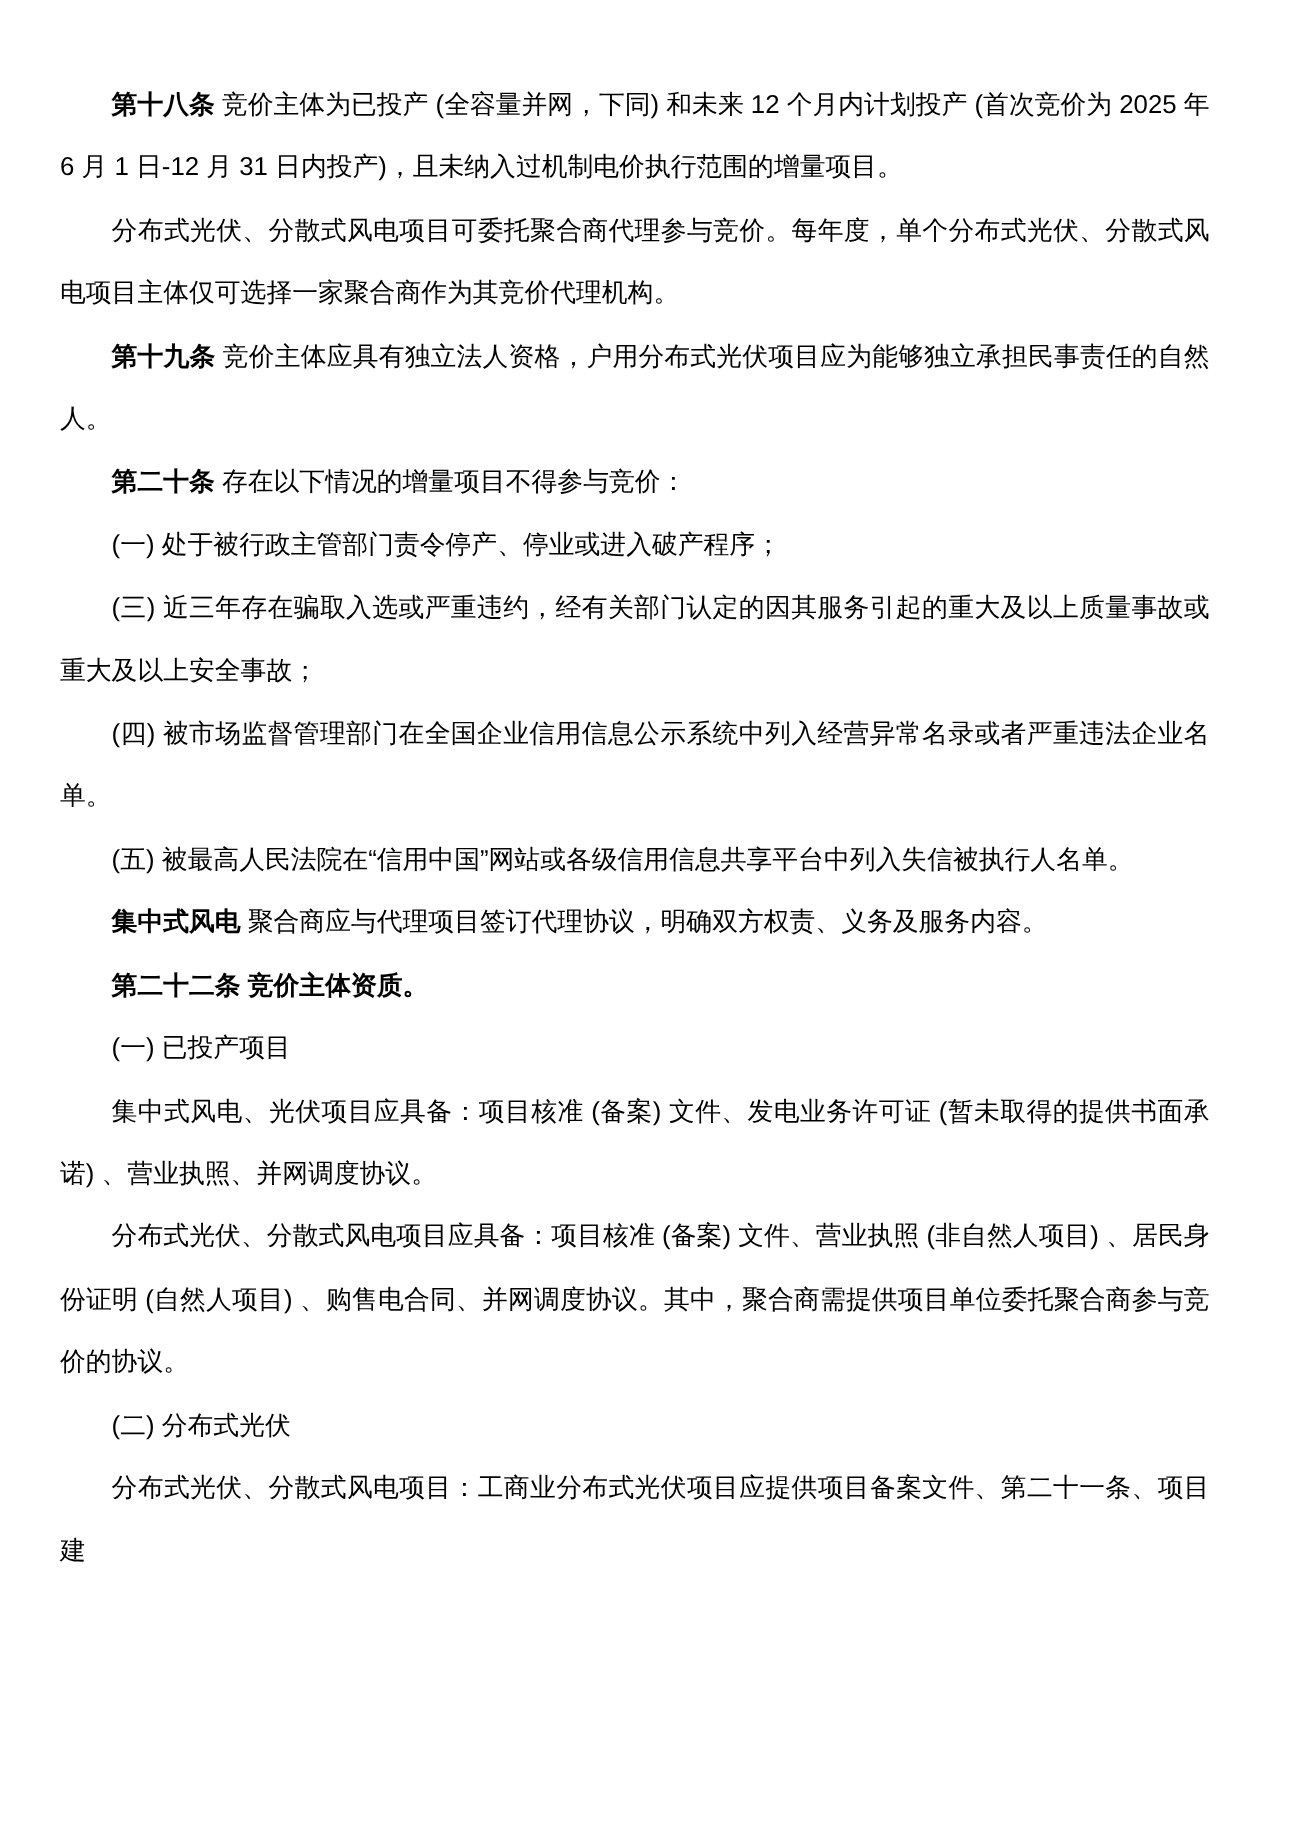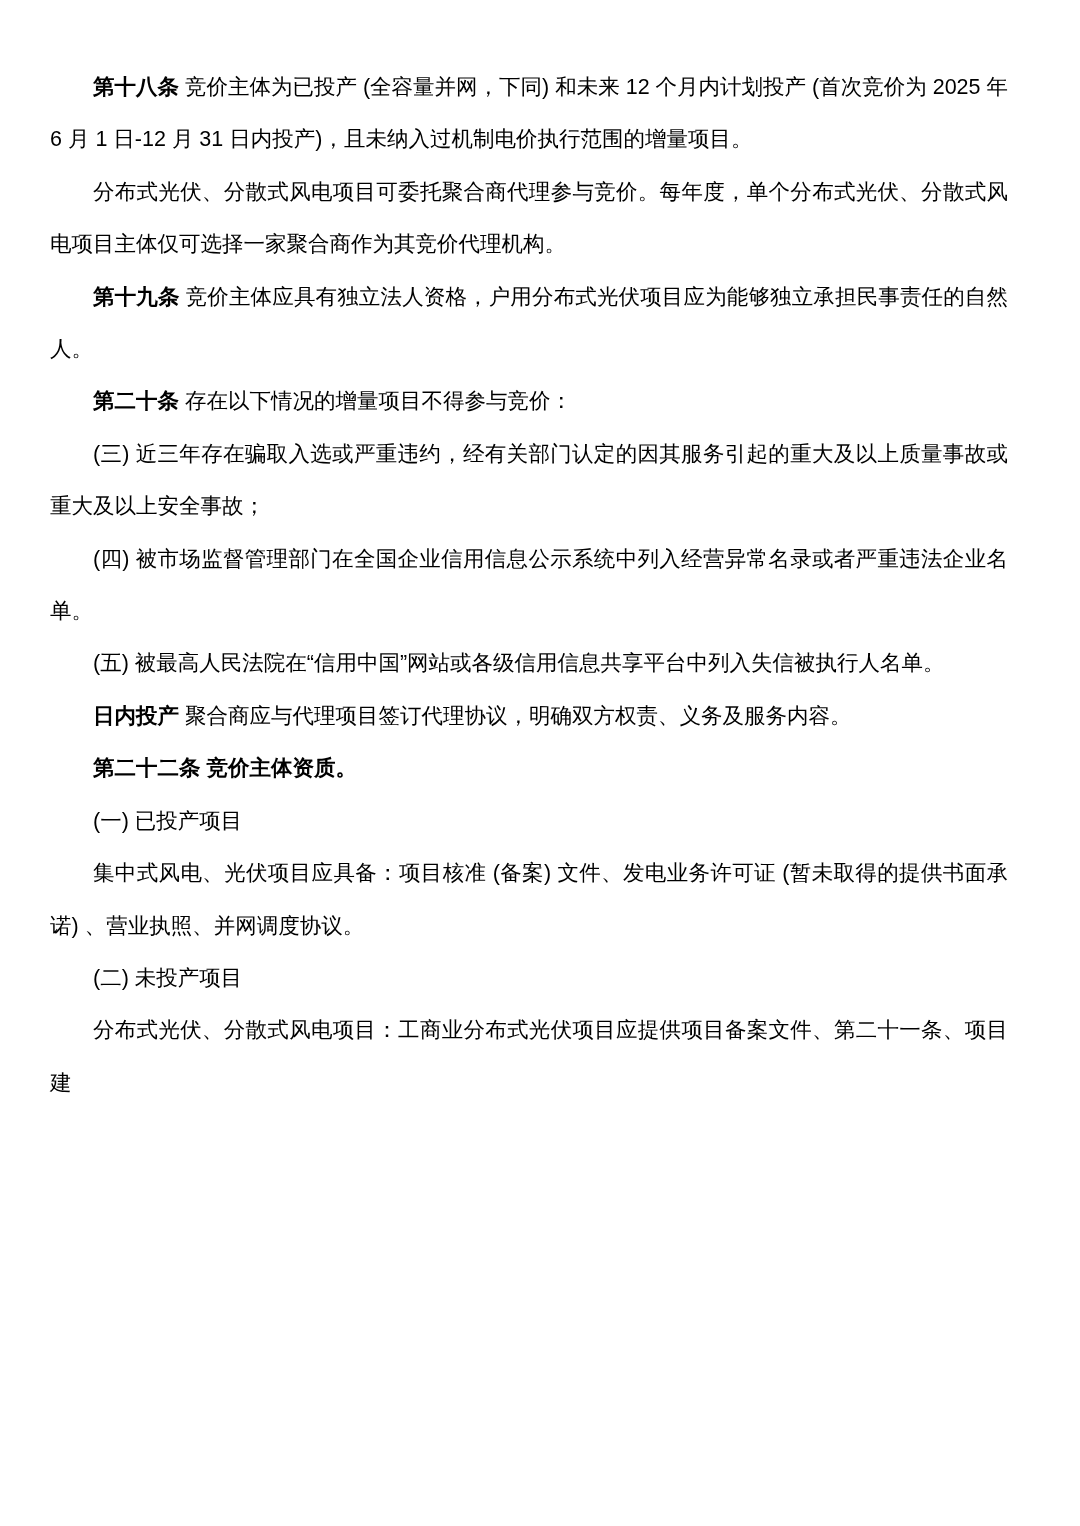--- a/index.html
+++ b/index.html
@@ -41,35 +41,37 @@
 <div class="page">
 
   <p class="para"><b class="lead">第十八条</b><span> 竞价主体为已投产 (全容量并网，下同) 和未来 12 个月内计划投产 (首次竞价为 2025 年 6 月 1 日-12 月 31 日内投产)，且未纳入过机制电价执行范围的增量项目。</span></p>
 
   <p class="para"><b class="lead"></b><span>分布式光伏、分散式风电项目可委托聚合商代理参与竞价。每年度，单个分布式光伏、分散式风电项目主体仅可选择一家聚合商作为其竞价代理机构。</span></p>
 
   <p class="para"><b class="lead">第十九条</b><span> 竞价主体应具有独立法人资格，户用分布式光伏项目应为能够独立承担民事责任的自然人。</span></p>
 
   <p class="para"><b class="lead">第二十条</b><span> 存在以下情况的增量项目不得参与竞价：</span></p>
 
+  <p class="para"><b class="lead"></b><span>(一) 处于被行政主管部门责令停产、停业或进入破产程序；</span></p>
 
 
   <p class="para"><b class="lead"></b><span>(三) 近三年存在骗取入选或严重违约，经有关部门认定的因其服务引起的重大及以上质量事故或重大及以上安全事故；</span></p>
 
   <p class="para"><b class="lead"></b><span>(四) 被市场监督管理部门在全国企业信用信息公示系统中列入经营异常名录或者严重违法企业名单。</span></p>
 
   <p class="para"><b class="lead"></b><span>(五) 被最高人民法院在“信用中国”网站或各级信用信息共享平台中列入失信被执行人名单。</span></p>
 
-  <p class="para"><b class="lead">日内投产</b><span> 聚合商应与代理项目签订代理协议，明确双方权责、义务及服务内容。</span></p>
+  <p class="para"><b class="lead">集中式风电</b><span> 聚合商应与代理项目签订代理协议，明确双方权责、义务及服务内容。</span></p>
 
   <p class="para"><b class="lead">第二十二条 竞价主体资质。</b><span></span></p>
 
   <p class="para"><b class="lead"></b><span>(一) 已投产项目</span></p>
 
   <p class="para"><b class="lead"></b><span>集中式风电、光伏项目应具备：项目核准 (备案) 文件、发电业务许可证 (暂未取得的提供书面承诺) 、营业执照、并网调度协议。</span></p>
 
+  <p class="para"><b class="lead"></b><span>分布式光伏、分散式风电项目应具备：项目核准 (备案) 文件、营业执照 (非自然人项目) 、居民身份证明 (自然人项目) 、购售电合同、并网调度协议。其中，聚合商需提供项目单位委托聚合商参与竞价的协议。</span></p>
 
-  <p class="para"><b class="lead"></b><span>(二) 未投产项目</span></p>
+  <p class="para"><b class="lead"></b><span>(二) 分布式光伏</span></p>
 
 
   <p class="para force-last-justify"><b class="lead"></b><span>分布式光伏、分散式风电项目：工商业分布式光伏项目应提供项目备案文件、第二十一条、项目建</span></p>
 
 </div>
 
 </body></html>

